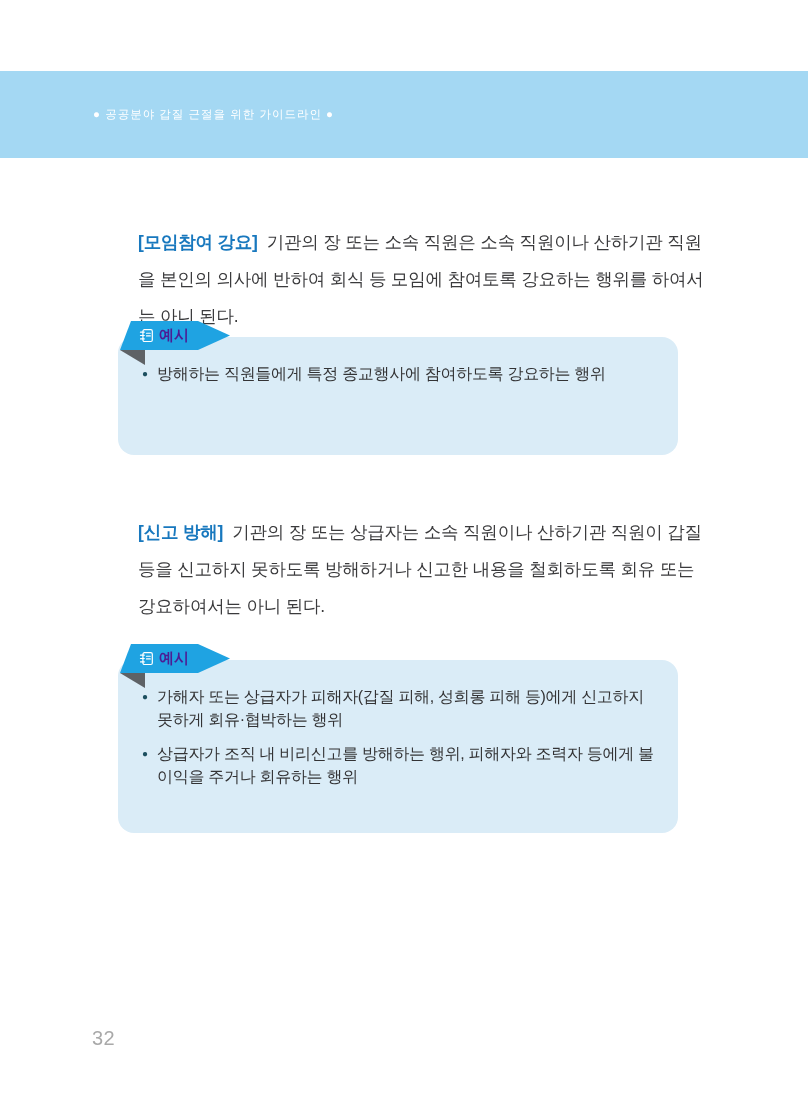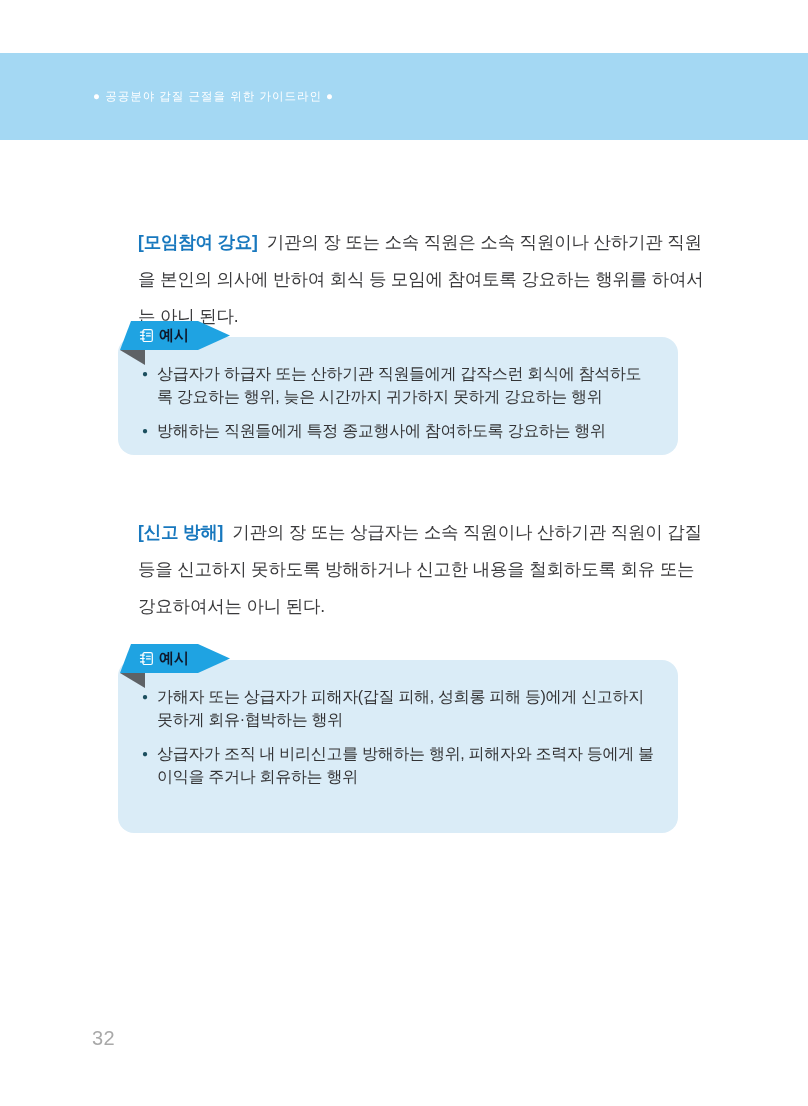--- a/index.html
+++ b/index.html
@@ -8,21 +8,21 @@
     position:relative;
     width:808px; height:1106px;
     background:#ffffff;
     overflow:hidden;
     font-family:"Liberation Sans","DejaVu Sans",sans-serif;
     color:#3a3a3c;
   }
 
   
   .band {
-    position:absolute; left:0; top:53px;
+    position:absolute; left:0; top:71px;
     width:808px; height:87px;
     background:#a4d8f3;
     display:flex; align-items:center;
   }
   .band-text {
     margin-left:93px;
     color:#ffffff;
     font-size:11.5px;
     letter-spacing:1px;
     white-space:nowrap;
@@ -51,21 +51,21 @@
   #box1 { top:337px; height:118px; }
   #box2 { top:660px; height:173px; }
 
   .ribbon {
     position:absolute; left:2px; top:-16px;
     width:110px; height:29px;
     background:#1fa3e2;
     clip-path:polygon(11px 0, 78px 0, 110px 14.5px, 78px 29px, 0 29px);
     display:flex; align-items:center;
     padding-left:19px;
-    color:#0f172a; font-weight:700; font-size:15px;
+    color:#4c1d95; font-weight:700; font-size:15px;
     letter-spacing:0;
   }
   .ribbon svg { margin-right:5px; flex:0 0 auto; }
   .fold {
     position:absolute; left:2px; top:13px;
     width:25px; height:15px;
     background:#5e6266;
     clip-path:polygon(0 0, 100% 0, 100% 100%);
   }
 
@@ -116,21 +116,20 @@
         <rect x="4.2" y="1.8" width="10" height="12.6" rx="1.6"></rect>
         <line x1="1.6" y1="4.4" x2="5.6" y2="4.4"></line>
         <line x1="1.6" y1="8" x2="5.6" y2="8"></line>
         <line x1="1.6" y1="11.6" x2="5.6" y2="11.6"></line>
         <line x1="8" y1="5.6" x2="12" y2="5.6"></line>
         <line x1="8" y1="8.4" x2="12" y2="8.4"></line>
       </svg>
       <span>예시</span>
     </div>
     <ul class="items">
-      <li>상급자가 하급자 또는 산하기관 직원들에게 갑작스런 회식에 참석하도록 강요하는 행위, 늦은 시간까지 귀가하지 못하게 강요하는 행위</li>
       <li>방해하는 직원들에게 특정 종교행사에 참여하도록 강요하는 행위</li>
     </ul>
   </div>
 
   <p class="para" id="p2">
     <span class="h">[신고 방해]</span><span>기관의 장 또는 상급자는 소속 직원이나 산하기관 직원이 갑질 등을 신고하지 못하도록 방해하거나 신고한 내용을 철회하도록 회유 또는 강요하여서는 아니 된다.</span>
   </p>
 
   <div class="example-box" id="box2">
     <div class="fold"></div>

